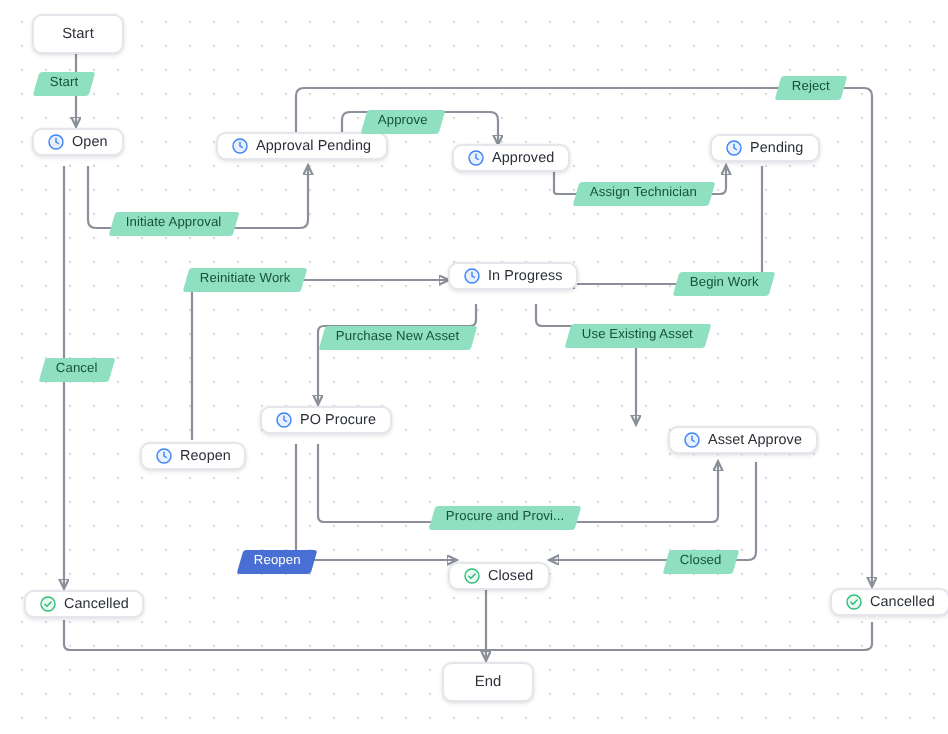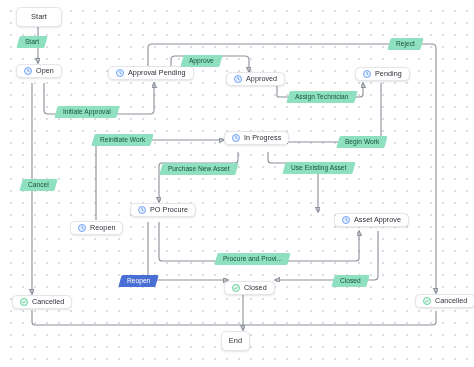--- a/index.html
+++ b/index.html
@@ -200,21 +200,21 @@
   <div class="node" style="left:415px;top:294px;">
     <span class="ic">
       <svg viewBox="0 0 16 16">
           <circle cx="8" cy="8" r="7" fill="#eafaf1" stroke="#2ebd76" stroke-width="1.4"></circle>
           <path d="M4.8 8.2l2.1 2.1 4.2-4.3" stroke="#2ebd76" stroke-width="1.5" fill="none" stroke-linecap="round" stroke-linejoin="round"></path>
         </svg>
     </span>
     <span class="lbl">Cancelled</span>
   </div>
 
-  <div class="node plain" style="left:221px;top:331px;width:29px;">
+  <div class="node plain" style="left:221px;top:331px;width:46px;">
     <span class="lbl">End</span>
   </div>
 
   <div class="badge" style="left:18px;top:36px;">
     <span>Start</span>
   </div>
 
   <div class="badge" style="left:56px;top:106px;">
     <span>Initiate Approval</span>
   </div>

